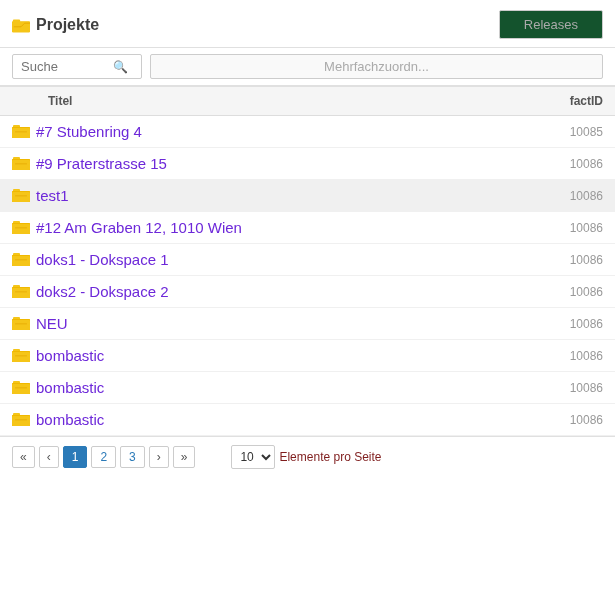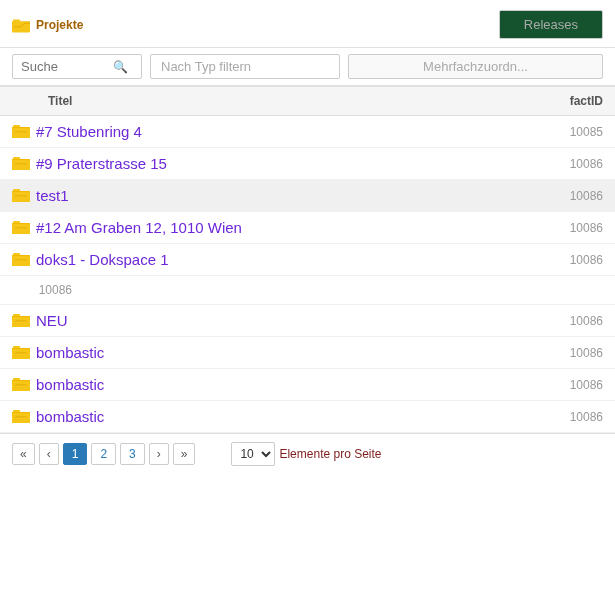--- a/index.html
+++ b/index.html
@@ -20,23 +20,23 @@
       border-bottom: 1px solid #e0e0e0;
     }
 
     .header-left {
       display: flex;
       align-items: center;
       gap: 6px;
     }
 
     .page-title-text {
-      font-size: 12px;
+      font-size: 16px;
       font-weight: bold;
-      color: #a16207;
+      color: #404040;
     }
 
     .releases-btn {
       border: 1px solid #ccc;
       background: #14532d;
       color: #aaa;
       padding: 6px 24px;
       font-size: 13px;
       cursor: pointer;
       border-radius: 2px;
@@ -238,21 +238,20 @@
     <span class="page-title-text">Projekte</span>
   </div>
   <button class="releases-btn">Releases</button>
 </div>
 
 <div class="toolbar">
   <div class="search-box">
     <input type="text" placeholder="Suche" style="">
     <span class="search-icon-span">🔍</span>
   </div>
-  <div class="filter-box">Nach Typ filtern</div>
   <button class="multi-btn">Mehrfachzuordn...</button>
 </div>
 
 <div class="table-container">
   <div class="table-header">
     <span class="col-title">Titel</span>
     <span class="col-factid">factID</span>
   </div>
   <div id="table-body">
       <div class="table-row">
@@ -324,20 +323,32 @@
       <rect x="0" y="3" width="18" height="11" rx="1" fill="#f0b800"></rect>
       <rect x="0" y="4" width="18" height="10" rx="1" fill="#f5c518"></rect>
       <rect x="3" y="7" width="12" height="1.5" rx="0.5" fill="#e6a800" opacity="0.5"></rect>
     </svg>
           </span>
         <span>doks1 - Dokspace 1</span>
       </div>
       <div class="row-factid">10086</div>
     </div>
       <div class="table-row">
+      <div class="row-title">
+        <span class="folder-icon-wrap">
+            <svg width="18" height="15" viewBox="0 0 18 15">
+      <rect x="0" y="3" width="18" height="11" rx="1" fill="#f5c518"></rect>
+      <rect x="1" y="1" width="7" height="4" rx="1" fill="#f5c518"></rect>
+      <rect x="0" y="3" width="18" height="11" rx="1" fill="#f0b800"></rect>
+      <rect x="0" y="4" width="18" height="10" rx="1" fill="#f5c518"></rect>
+      <rect x="3" y="7" width="12" height="1.5" rx="0.5" fill="#e6a800" opacity="0.5"></rect>
+    </svg>
+          </span>
+        <span>doks2 - Dokspace 2</span>
+      </div>
       <div class="row-factid">10086</div>
     </div>
       <div class="table-row">
       <div class="row-title">
         <span class="folder-icon-wrap">
             <svg width="18" height="15" viewBox="0 0 18 15">
       <rect x="0" y="3" width="18" height="11" rx="1" fill="#f5c518"></rect>
       <rect x="1" y="1" width="7" height="4" rx="1" fill="#f5c518"></rect>
       <rect x="0" y="3" width="18" height="11" rx="1" fill="#f0b800"></rect>
       <rect x="0" y="4" width="18" height="10" rx="1" fill="#f5c518"></rect>

